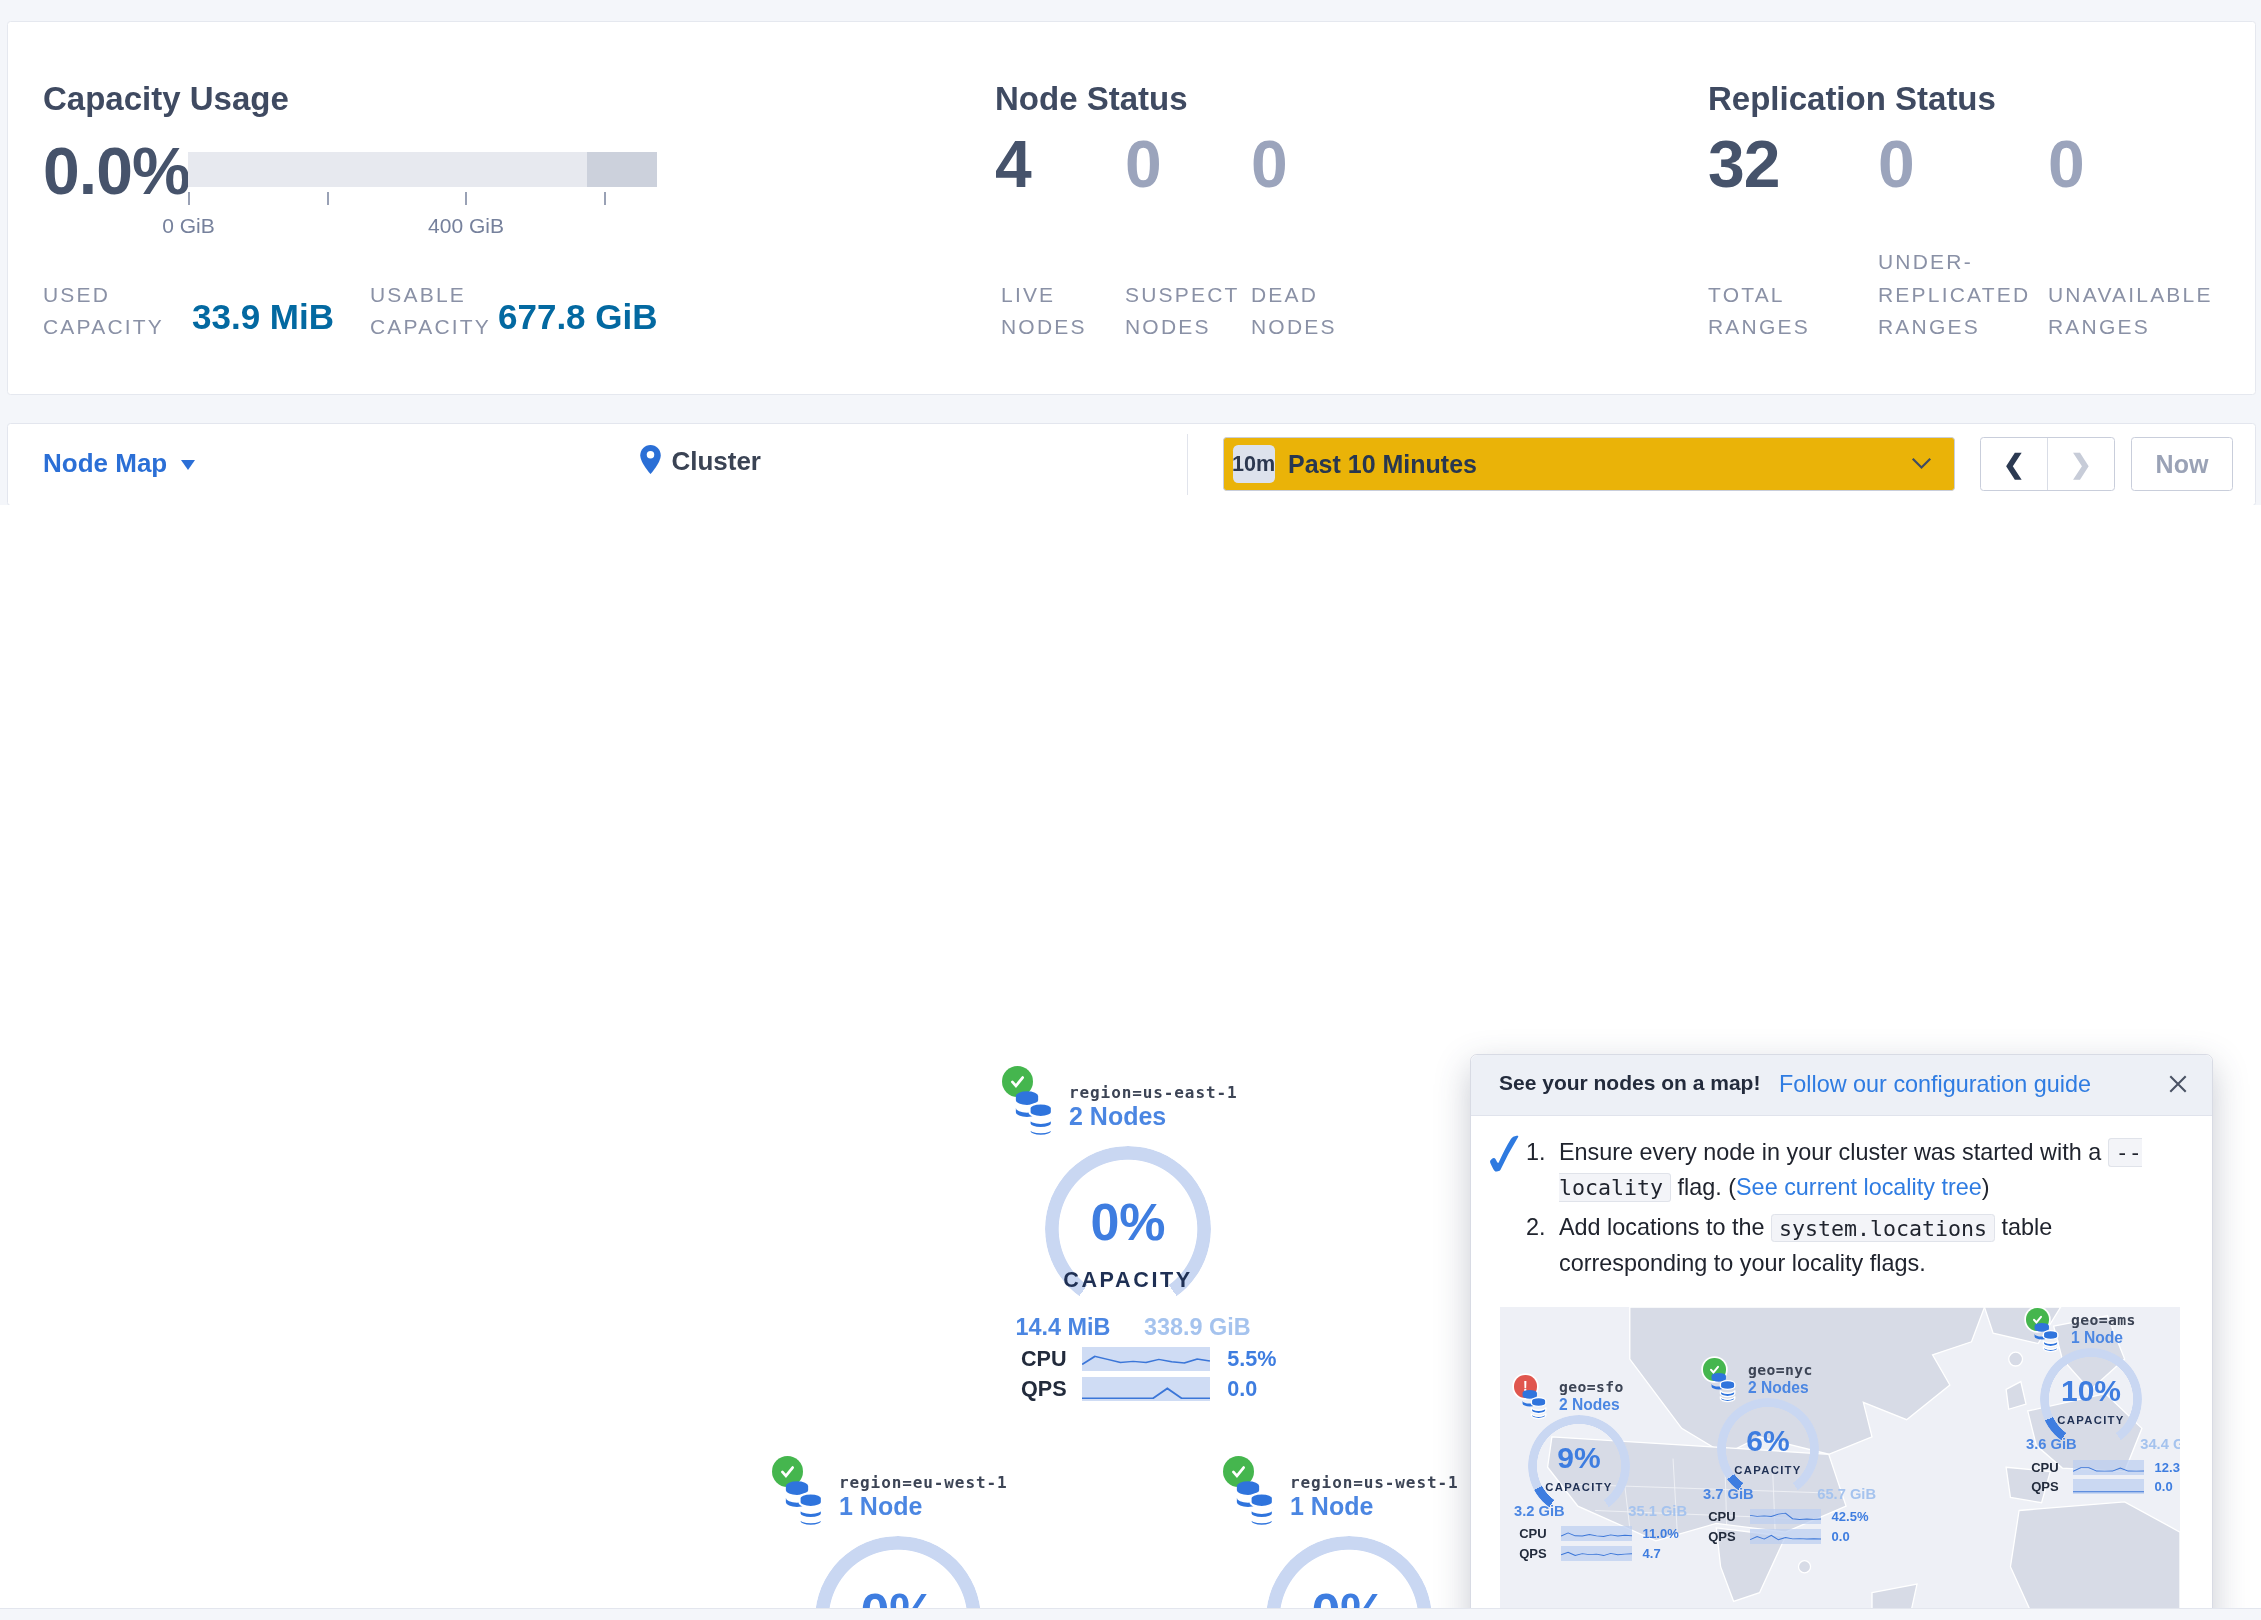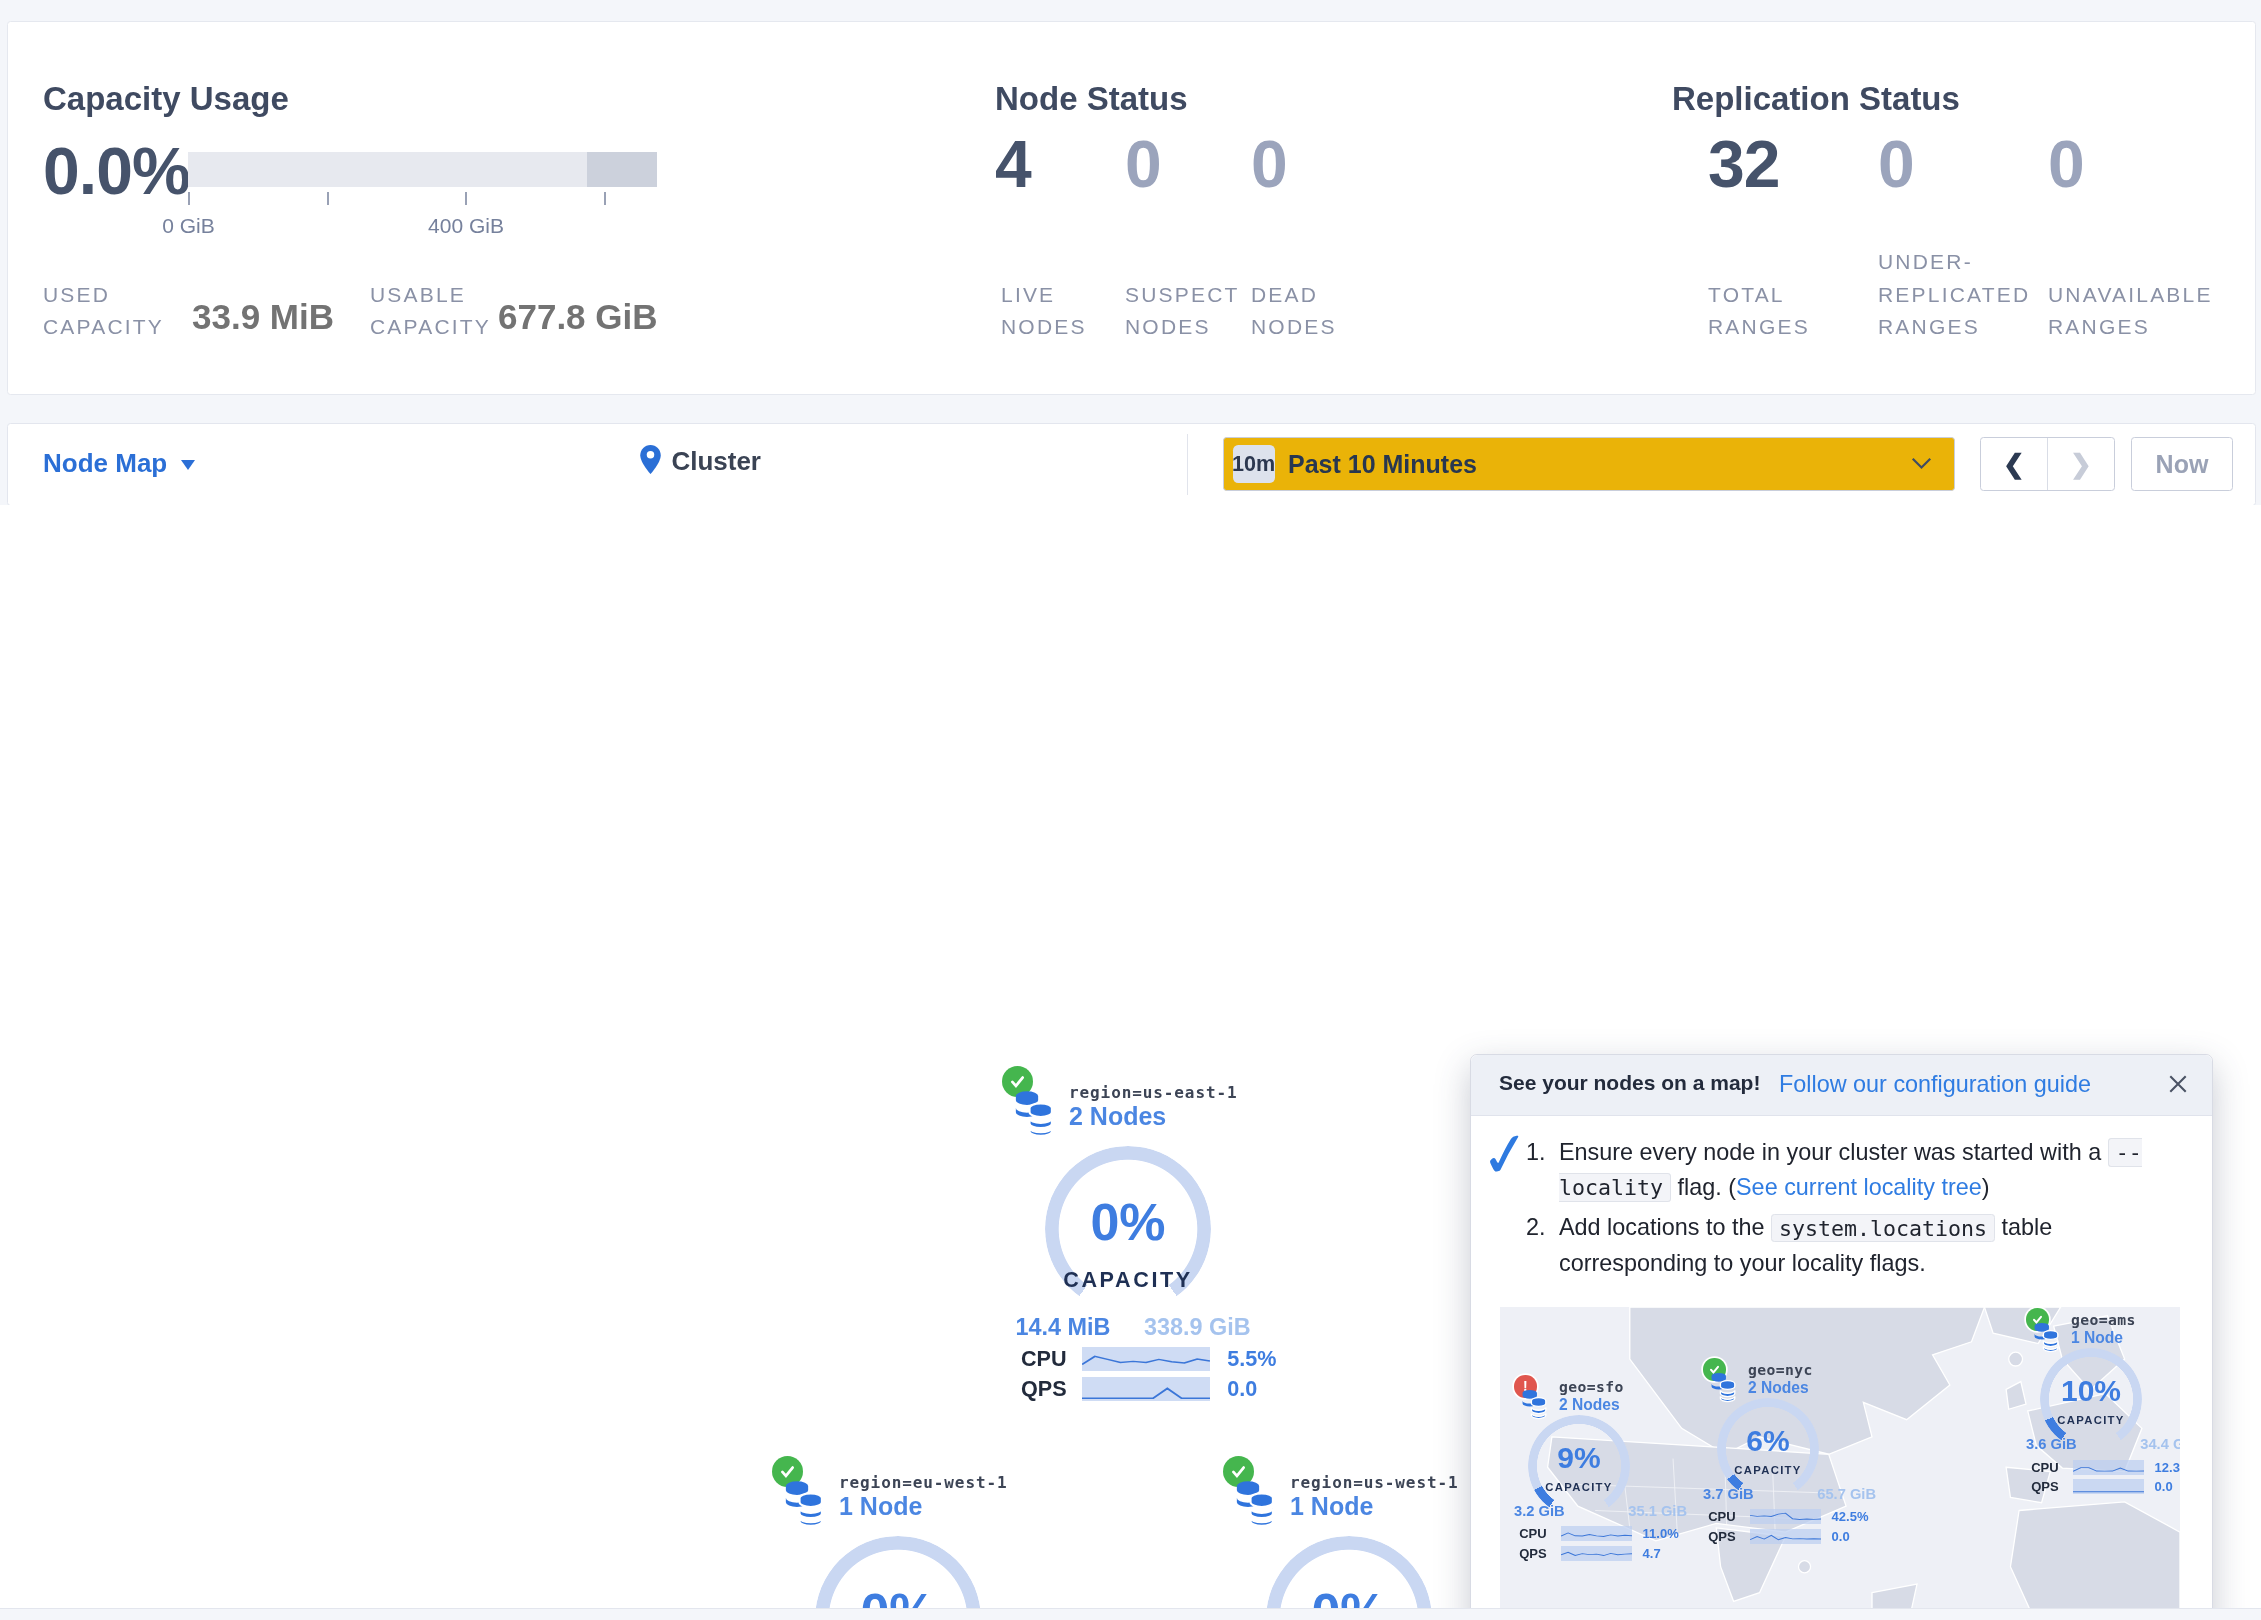--- a/index.html
+++ b/index.html
@@ -10,21 +10,21 @@
   
   .summary-panel{position:absolute;left:7px;top:21px;width:2247px;height:372px;background:#fff;border:0.9px solid #e5e8ef;border-radius:3.5px;}
   .panel-title{position:absolute;font-size:33px;font-weight:700;color:#3f4a61;}
   .big-num{position:absolute;font-size:66px;font-weight:700;color:#46536b;letter-spacing:-0.9px;}
   .big-num.dim{color:#9ba4bc;}
   .stat-label{position:absolute;bottom:50px;font-size:21px;font-weight:400;color:#8a91a6;letter-spacing:2.2px;line-height:1.55;}
   .cap-bar{position:absolute;left:180px;top:130px;width:469px;height:35px;background:#e7e9ef;}
   .cap-bar-reserved{position:absolute;right:0;top:0;height:100%;background:#ccd1dc;}
   .cap-tick{position:absolute;top:170px;width:1.7px;height:13px;background:#99a1b5;}
   .cap-tick-label{position:absolute;top:192px;font-size:21px;color:#76819c;text-align:center;}
-  .cap-val{position:absolute;font-size:35px;font-weight:700;color:#737373;}
+  .cap-val{position:absolute;font-size:35px;font-weight:700;color:#0369a1;}
 
   
   .toolbar{position:absolute;left:7px;top:423px;width:2247px;height:81px;background:#fff;border:0.9px solid #e3e6ee;border-radius:3.5px;}
   .view-selector{position:absolute;left:35px;top:24px;font-size:26px;font-weight:600;color:#2b6fd6;cursor:pointer;}
   .view-caret{position:absolute;left:173px;top:36px;width:0;height:0;border-left:7.8px solid transparent;border-right:7.8px solid transparent;border-top:10.4px solid #2b6fd6;}
   .breadcrumb{position:absolute;left:632px;top:21px;display:flex;align-items:center;gap:10.4px;}
   .breadcrumb-label{font-size:26px;font-weight:600;color:#3a4354;}
   .tb-divider{position:absolute;left:1179px;top:10.4px;width:0.9px;height:61px;background:#e1e4ec;}
   .time-select{position:absolute;left:1215px;top:13px;width:732px;height:54px;border:0.9px solid #c9cedb;border-radius:3.5px;background:#eab308;box-sizing:border-box;}
   .time-badge{position:absolute;left:8.7px;top:7px;width:42px;height:38px;background:#dde2ec;border-radius:5.2px;font-size:21.6px;font-weight:700;color:#2c3850;display:flex;align-items:center;justify-content:center;}
@@ -114,21 +114,21 @@
     <div class="cap-val" style="left:490px;top:275px">677.8 GiB</div>
 
     <h2 class="panel-title" style="left:987px;top:31px">Node Status</h2>
     <div class="big-num" style="left:987px;top:104px">4</div>
     <div class="big-num dim" style="left:1117px;top:104px">0</div>
     <div class="big-num dim" style="left:1243px;top:104px">0</div>
     <div class="stat-label" style="left:993px;width:113px">LIVE NODES</div>
     <div class="stat-label" style="left:1117px;width:121px">SUSPECT NODES</div>
     <div class="stat-label" style="left:1243px;width:113px">DEAD NODES</div>
 
-    <h2 class="panel-title" style="left:1664px;top:31px">Replication Status</h2>
+    <h2 class="panel-title" style="left:1700px;top:31px">Replication Status</h2>
     <div class="big-num" style="left:1700px;top:104px">32</div>
     <div class="big-num dim" style="left:1870px;top:104px">0</div>
     <div class="big-num dim" style="left:2040px;top:104px">0</div>
     <div class="stat-label" style="left:1700px;width:130px">TOTAL RANGES</div>
     <div class="stat-label" style="left:1870px;width:151px">UNDER-REPLICATED RANGES</div>
     <div class="stat-label" style="left:2040px;width:173px">UNAVAILABLE RANGES</div>
   </section>
 
   <section class="toolbar">
     <div class="view-selector">Node Map</div>

